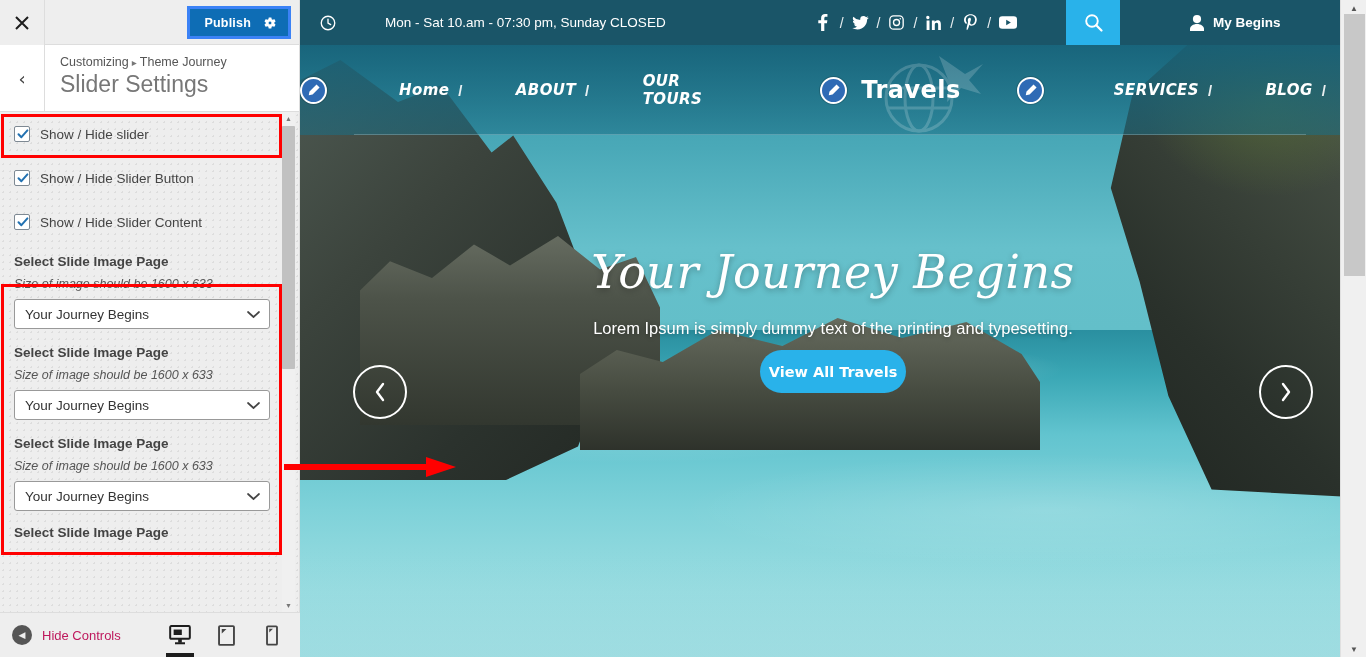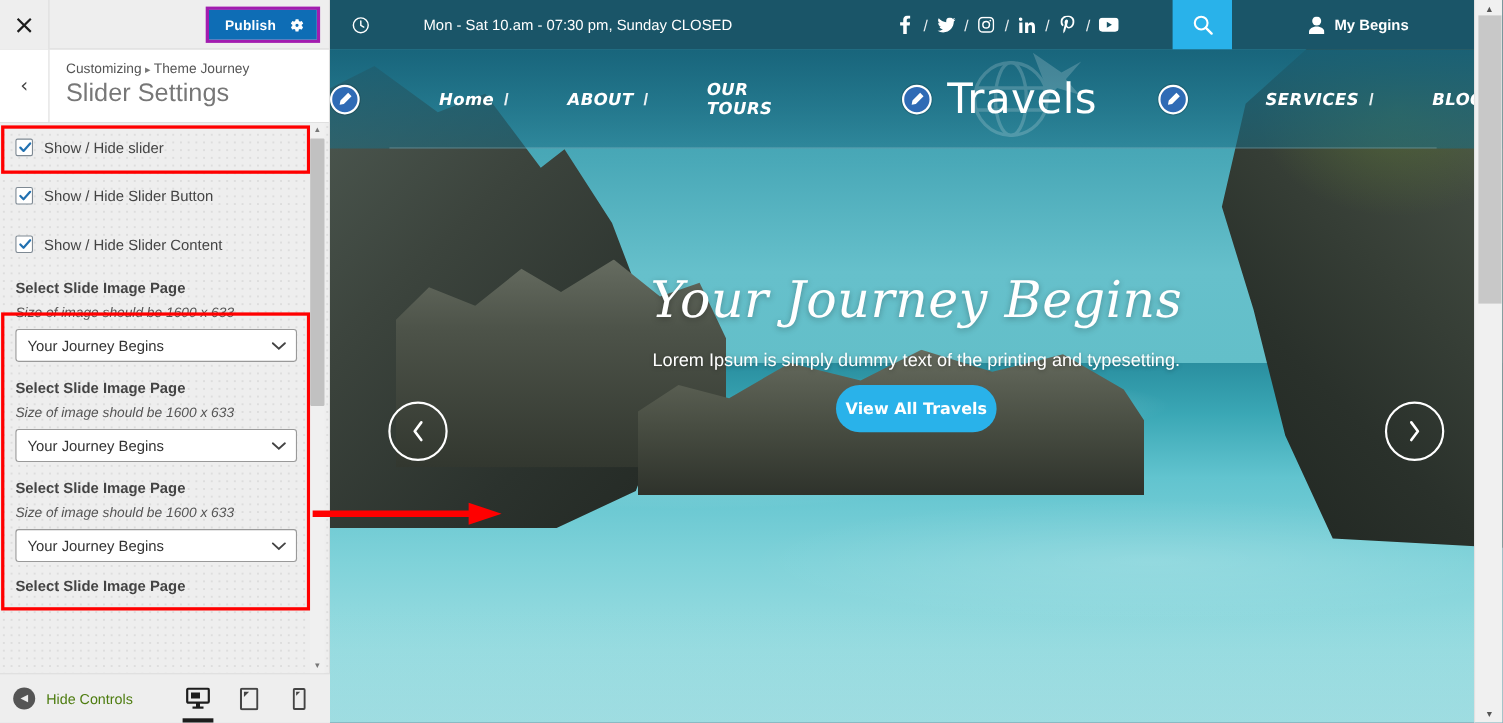--- a/index.html
+++ b/index.html
@@ -30,21 +30,21 @@
     width: 45px; height: 45px;
     display: flex; align-items: center; justify-content: center;
     background: #eee;
     border-right: 1px solid #ddd;
     font-size: 19px; color: #222; cursor: pointer;
     line-height: 1;
   }
   .cz-topbar-spacer { flex: 1; }
   .cz-publish-wrap {
     position: absolute; right: 8px; top: 6px;
-    border: 3px solid #a21caf;
+    border: 3px solid #3b82f6;
     padding: 0;
     line-height: 0;
   }
   .cz-publish {
     display: flex; align-items: stretch;
     background: #0e6db5; height: 27px;
     cursor: pointer;
   }
   .cz-publish-label {
     color: #fff; font-size: 12.5px; font-weight: bold;
@@ -172,21 +172,21 @@
     display: flex; align-items: center;
     padding-left: 12px; cursor: pointer;
   }
   .cz-hc-circle {
     width: 20px; height: 20px; border-radius: 50%;
     background: #555; color: #eee;
     display: flex; align-items: center; justify-content: center;
     font-size: 9px; margin-right: 10px;
     font-family: "DejaVu Sans", sans-serif;
   }
-  .cz-hc-label { font-size: 13px; color: #4d7c0f; }
+  .cz-hc-label { font-size: 13px; color: #be185d; }
   .cz-devices { display: flex; align-items: center; gap: 18px; margin-left: auto; padding-right: 14px; }
   .cz-dev { position: relative; width: 28px; height: 44px;
     display: flex; align-items: center; justify-content: center; cursor: pointer; }
   .cz-dev.active::after {
     content: ""; position: absolute; bottom: 0; left: 0; right: 0;
     height: 4px; background: #1d1d1d;
   }
 
   
   .preview {
@@ -230,21 +230,21 @@
     background: #2f6bb5; border: 2px solid #fff;
     display: flex; align-items: center; justify-content: center;
     flex: 0 0 auto; cursor: pointer;
     box-shadow: 0 0 0 1px rgba(0,0,0,.15);
   }
   .nav-links { display: flex; align-items: center; gap: 0; font-weight: bold; font-size: 15px; letter-spacing: .4px; }
   .nav-links a { color: #fff; text-decoration: none; font-family: "DejaVu Sans", sans-serif; font-style: italic; margin-left: 44px; }
   .nav-links .nsep { padding: 0 9px; opacity: .9; }
   .brand {
     font-family: "DejaVu Sans", sans-serif;
-    font-size: 38px; color: #fff; font-weight: normal;
+    font-size: 24px; color: #fff; font-weight: bold;
     letter-spacing: .5px;
     position: relative;
   }
   .brand-globe {
     position: absolute; left: 4px; top: -26px;
     width: 128px; height: 86px; opacity: .18; pointer-events: none;
   }
   .nav-divider {
     position: absolute; left: 54px; right: 60px; bottom: 0;
     height: 1px; background: rgba(255,255,255,.22);

